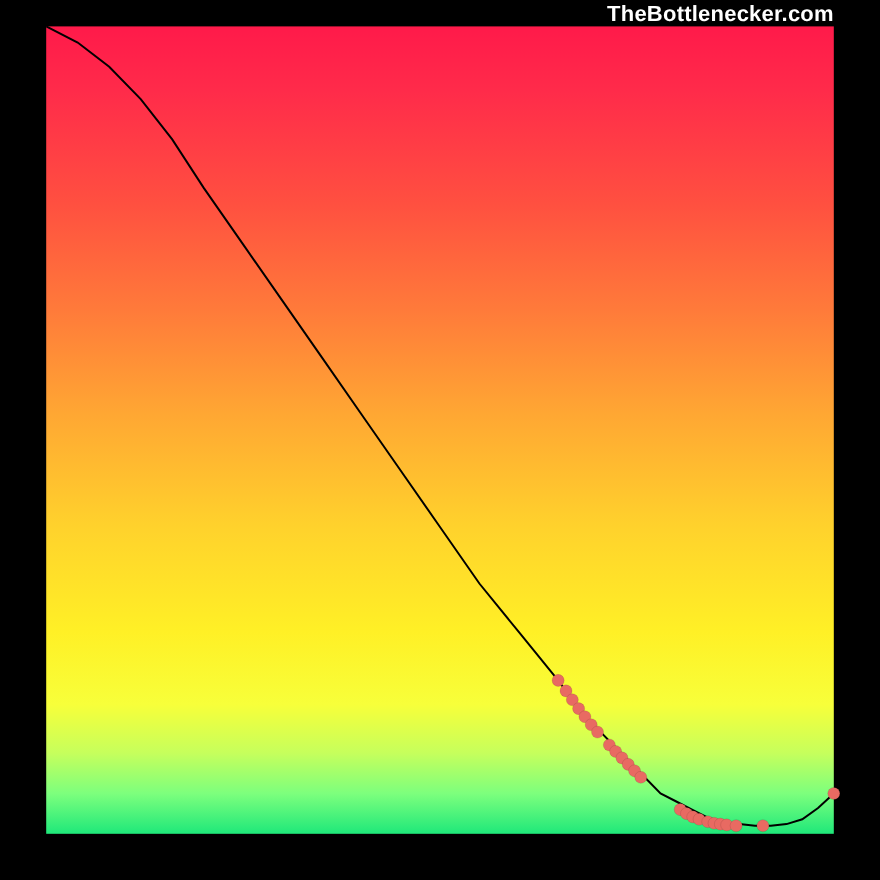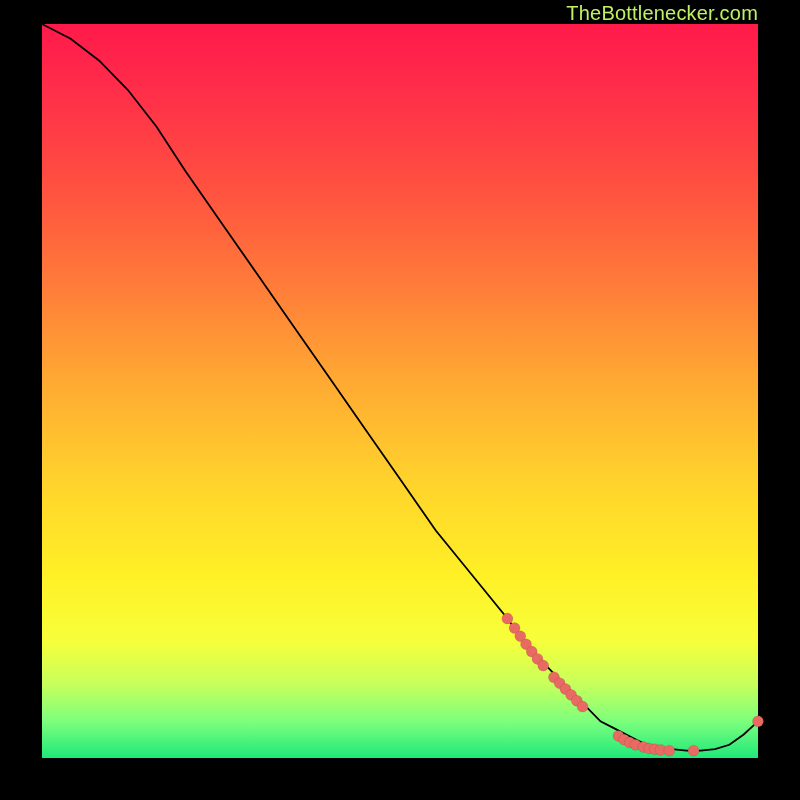--- a/index.html
+++ b/index.html
@@ -35,23 +35,23 @@
       #f7ff3a 84%,
       #c6ff5c 90%,
       #7dff7d 95%,
       #1fe87a 100%
     );
   }
   .watermark {
     position: absolute;
     top: 2px;
     right: 42px;
-    color: #bef264;
+    color: #ffffff;
     font-size: 20px;
-    font-weight: 400;
+    font-weight: 700;
     letter-spacing: 0.2px;
   }
   svg.curve {
     position: absolute;
     left: 0;
     top: 0;
     width: 716px;
     height: 734px;
     overflow: visible;
   }

